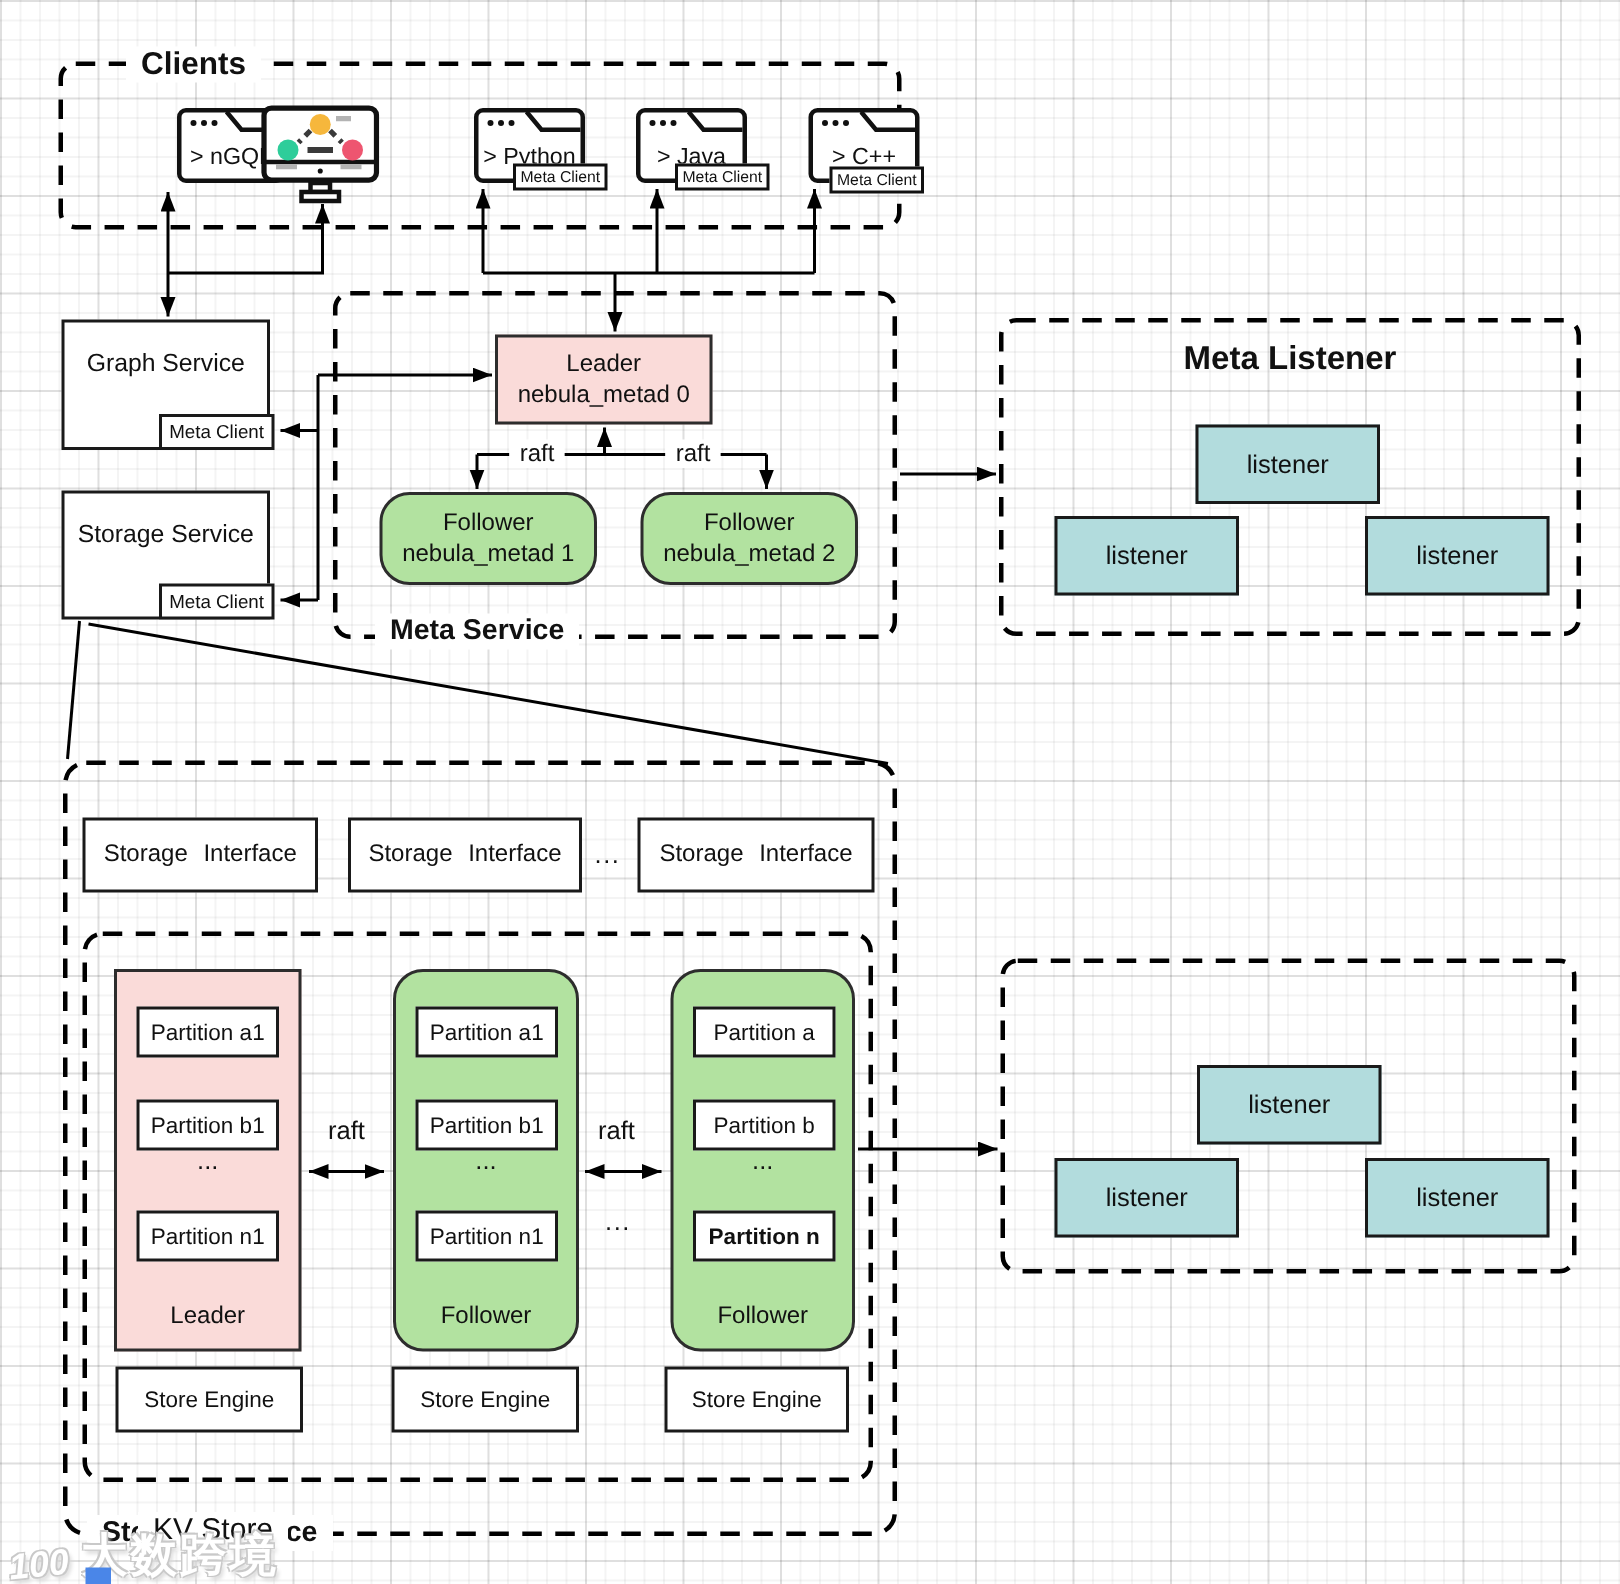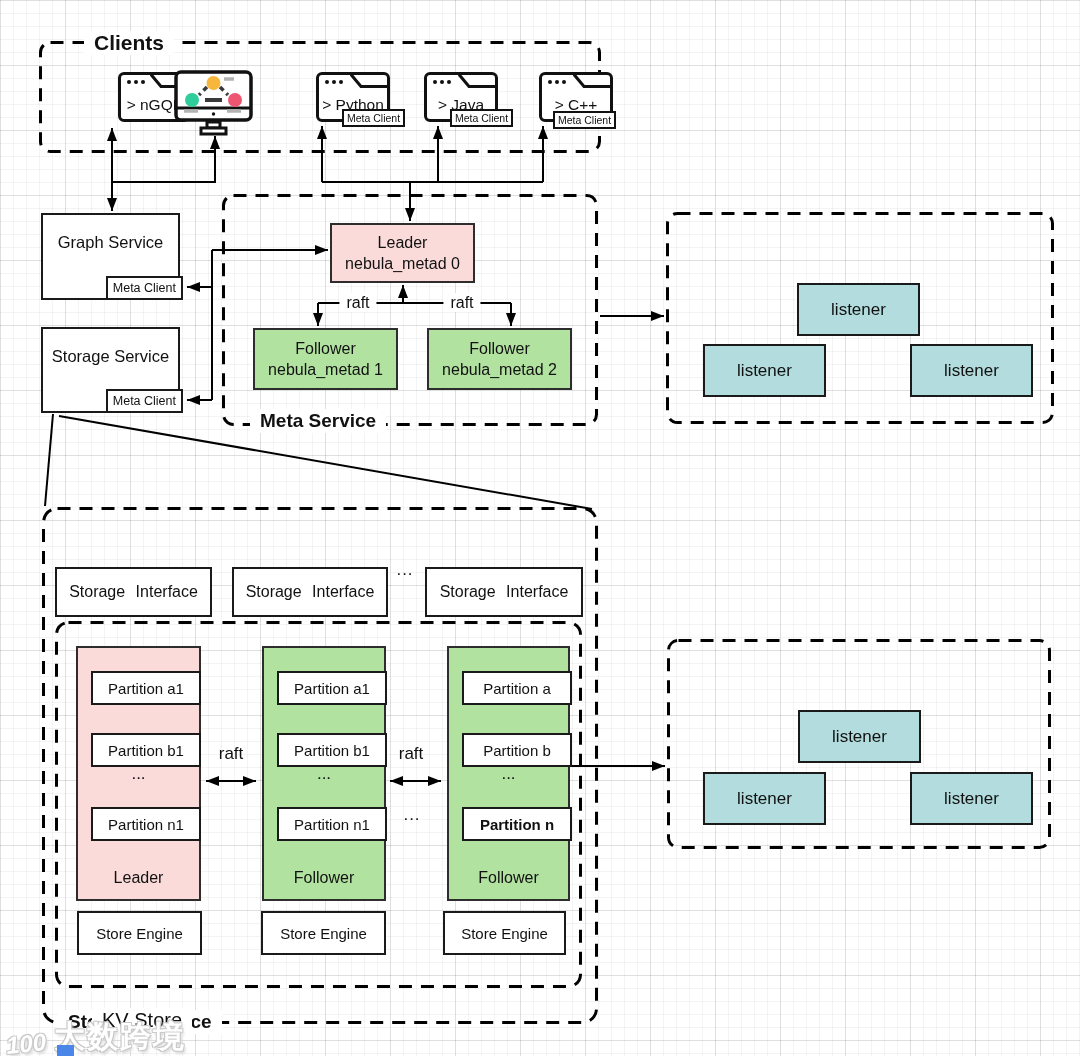--- a/index.html
+++ b/index.html
@@ -24,36 +24,36 @@
   .blabel.big { font-size:21px; }
   .blabel.normal { font-weight:normal; font-size:20px;margin-top:33px; }
 
   .title { position:absolute; text-align:center; font-weight:bold; font-size:22px; }
 
   
   .node { position:absolute; border:2px solid #2d2d2d; background:#fff; display:flex;
           flex-direction:column; align-items:center; justify-content:center;
           text-align:center; font-size:16px; line-height:21px; }
   .pink  { background:#fadbd9; }
-  .green { background:#b2e2a0; }
+  .green { background:#b2e2a0;border-radius:20px; }
   .teal  { background:#b2dcdd; }
 
   .svc { position:absolute; background:#fff; border:2px solid #1a1a1a; font-size:16.5px; }
   .svc .svc-label { position:absolute; left:0; right:0; top:18px; text-align:center; }
   .stag { position:absolute; right:-5px; bottom:-2px; background:#fff; border:2px solid #1a1a1a;
           font-size:12.5px; line-height:20px; padding:0 5px; white-space:nowrap; }
 
   .listener { position:absolute; width:123px; height:53px; border:2px solid #1a1a1a;
               display:flex; align-items:center; justify-content:center; font-size:17px; }
 
   .iface { position:absolute; top:545px; height:50px; background:#fff; border:2px solid #1a1a1a;
-           display:flex; align-items:center; justify-content:center; font-size:16px; word-spacing:6px;margin-top:22px; }
+           display:flex; align-items:center; justify-content:center; font-size:16px; word-spacing:6px; }
 
   .col { position:absolute; top:646px; height:255px; border:2px solid #2d2d2d; }
-  .partition { position:absolute; left:13px; width:110px; height:34px; background:#fff;
+  .partition { position:absolute; left:13px; width:95px; height:34px; background:#fff;
                border:2px solid #1a1a1a; display:flex; align-items:center; justify-content:center;
                font-size:15px; white-space:nowrap; }
   .col-dots { position:absolute; left:0; right:0; top:116px; text-align:center; font-size:17px; }
   .col-role { position:absolute; left:0; right:0; bottom:12px; text-align:center; font-size:16px; }
 
   .engine { position:absolute; top:911px; height:44px; background:#fff; border:2px solid #1a1a1a;
             display:flex; align-items:center; justify-content:center; font-size:15px; }
 
   .raftlbl { position:absolute; transform:translateX(-50%); background:#fff; padding:0 7px;
              font-size:16px; line-height:19px; }
@@ -227,20 +227,21 @@
     <span>Follower</span>
     <span>nebula_metad 1</span>
   </div>
   <div class="node green" style="left:427px; top:328px; width:145px; height:62px;">
     <span>Follower</span>
     <span>nebula_metad 2</span>
   </div>
   <div class="raftlbl" style="left:358px; top:293px;">raft</div>
   <div class="raftlbl" style="left:462px; top:293px;">raft</div>
 
+  <div class="title" style="left:667px; top:226px; width:386px;">Meta Listener</div>
   <div class="listener teal" style="left:797px; top:283px;">listener</div>
   <div class="listener teal" style="left:703px; top:344px;">listener</div>
   <div class="listener teal" style="left:910px; top:344px;">listener</div>
 
   <div class="blabel" style="left:58px; top:1010px;">Storage Service</div>
 
   <div class="iface" style="left:55px;  width:157px;">Storage Interface</div>
   <div class="iface" style="left:232px; width:156px;">Storage Interface</div>
   <div class="iface" style="left:425px; width:158px;">Storage Interface</div>
   <div class="dots-text" style="left:405px; top:560px;">...</div>

